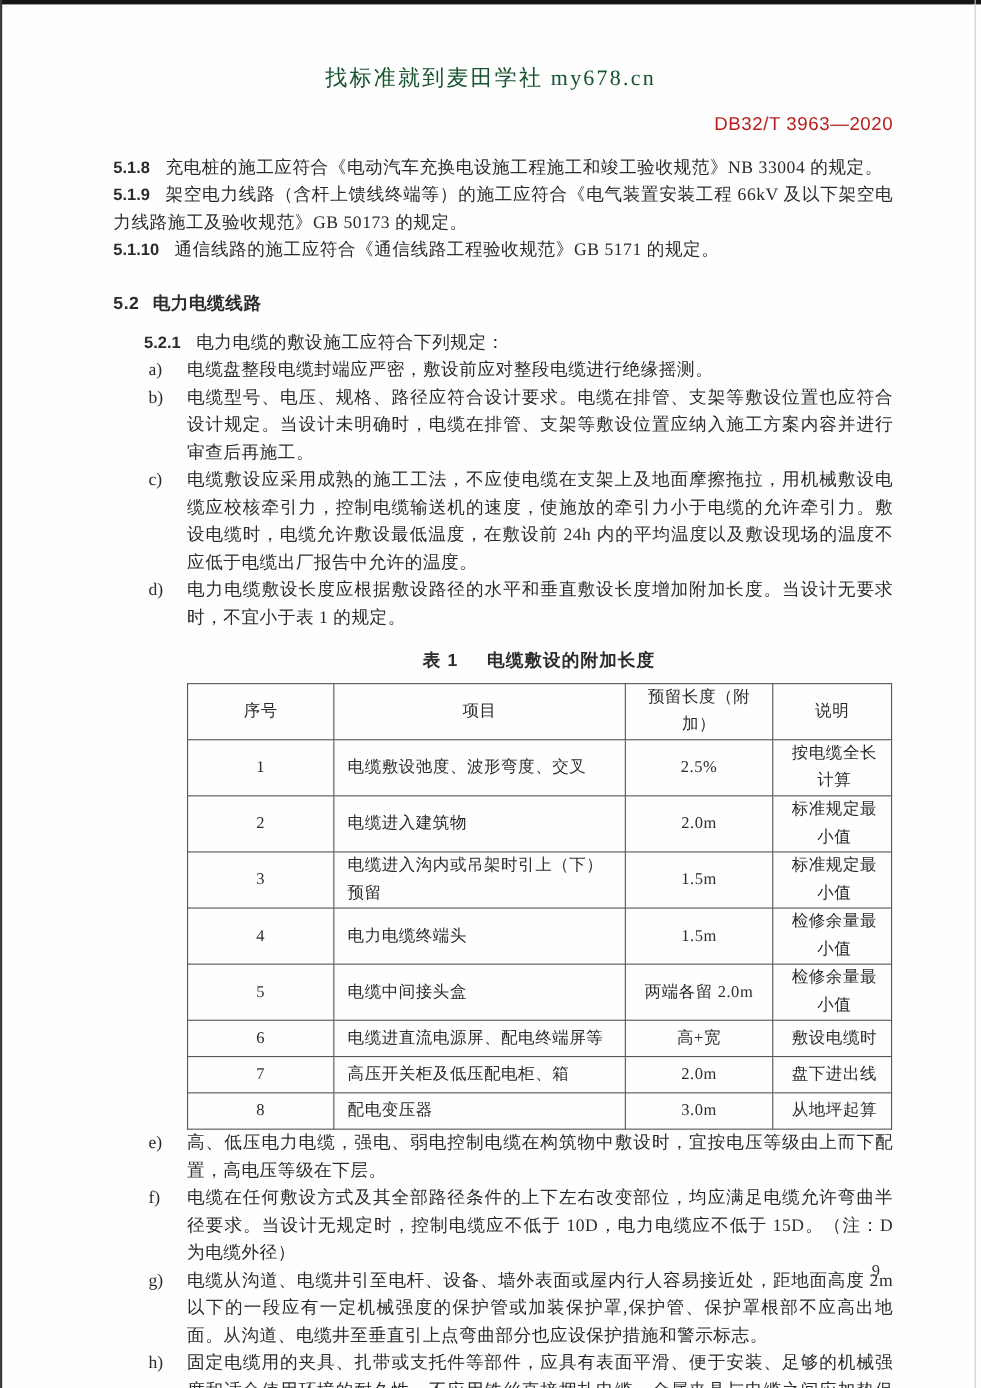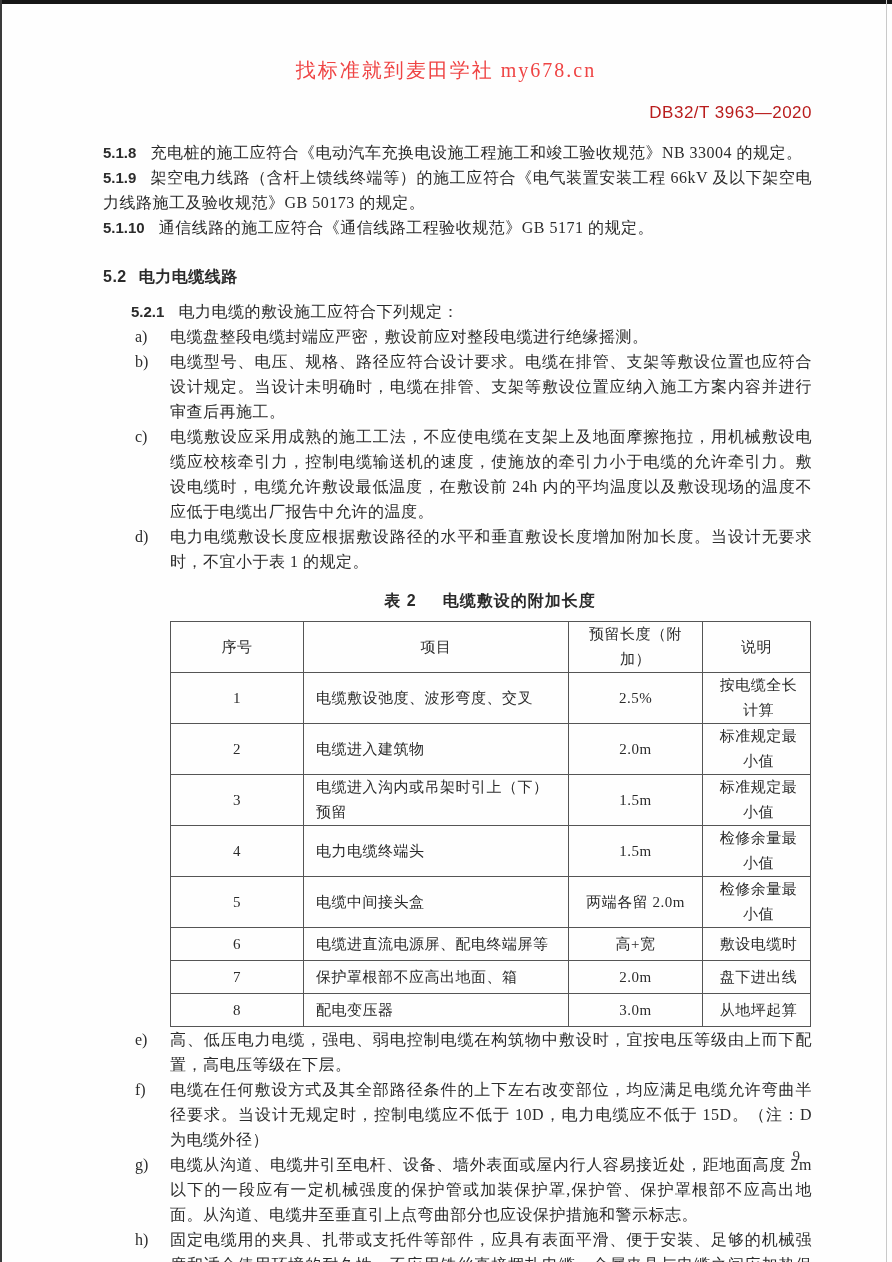--- a/index.html
+++ b/index.html
@@ -13,21 +13,21 @@
     color:#2b2b2b;
     box-sizing:border-box;
   }
   .scan-top-bar{position:absolute;top:0;left:0;width:892px;height:4px;background:#161616;}
   .scan-left-edge{position:absolute;top:0;left:0;width:2px;height:1262px;background:#3a3a3a;}
   .scan-right-edge{position:absolute;top:0;right:5px;width:1px;height:1262px;background:#c9c9c9;}
 
   .watermark{
     position:absolute;top:57px;left:0;width:892px;
     text-align:center;
-    font-size:20px;color:#ef4444;letter-spacing:2px;
+    font-size:20px;color:#14532d;letter-spacing:2px;
   }
   .doc-code{
     position:absolute;top:103px;right:80px;
     font-family:"Liberation Sans","DejaVu Sans",sans-serif;
     font-size:17px;color:#b91c1c;letter-spacing:0.5px;
   }
 
   .content{
     position:absolute;top:140px;left:103px;width:709px;
     font-size:16px;line-height:25px;letter-spacing:0.5px;
@@ -119,21 +119,21 @@
     <div class="li">
       <div class="li-label">c)</div>
       <div class="li-text">电缆敷设应采用成熟的施工工法，不应使电缆在支架上及地面摩擦拖拉，用机械敷设电缆应校核牵引力，控制电缆输送机的速度，使施放的牵引力小于电缆的允许牵引力。敷设电缆时，电缆允许敷设最低温度，在敷设前 24h 内的平均温度以及敷设现场的温度不应低于电缆出厂报告中允许的温度。</div>
     </div>
     <div class="li">
       <div class="li-label">d)</div>
       <div class="li-text">电力电缆敷设长度应根据敷设路径的水平和垂直敷设长度增加附加长度。当设计无要求时，不宜小于表 1 的规定。</div>
     </div>
 
     <div class="table-wrap">
-      <div class="table-title"><span class="t-label">表 2</span><span>电缆敷设的附加长度</span></div>
+      <div class="table-title"><span class="t-label">表 1</span><span>电缆敷设的附加长度</span></div>
       <table class="spec">
         <colgroup>
           <col class="col-no">
             <col class="col-item">
             <col class="col-len">
             <col class="col-note">
         </colgroup>
         <tbody>
             <tr>
           <th>序号</th>
@@ -172,21 +172,21 @@
           <td class="cell-note">检修余量最小值</td>
         </tr>
         <tr>
           <td>6</td>
           <td class="cell-item">电缆进直流电源屏、配电终端屏等</td>
           <td>高+宽</td>
           <td class="cell-note">敷设电缆时</td>
         </tr>
         <tr>
           <td>7</td>
-          <td class="cell-item">保护罩根部不应高出地面、箱</td>
+          <td class="cell-item">高压开关柜及低压配电柜、箱</td>
           <td>2.0m</td>
           <td class="cell-note">盘下进出线</td>
         </tr>
         <tr>
           <td>8</td>
           <td class="cell-item">配电变压器</td>
           <td>3.0m</td>
           <td class="cell-note">从地坪起算</td>
         </tr>
       </tbody>

